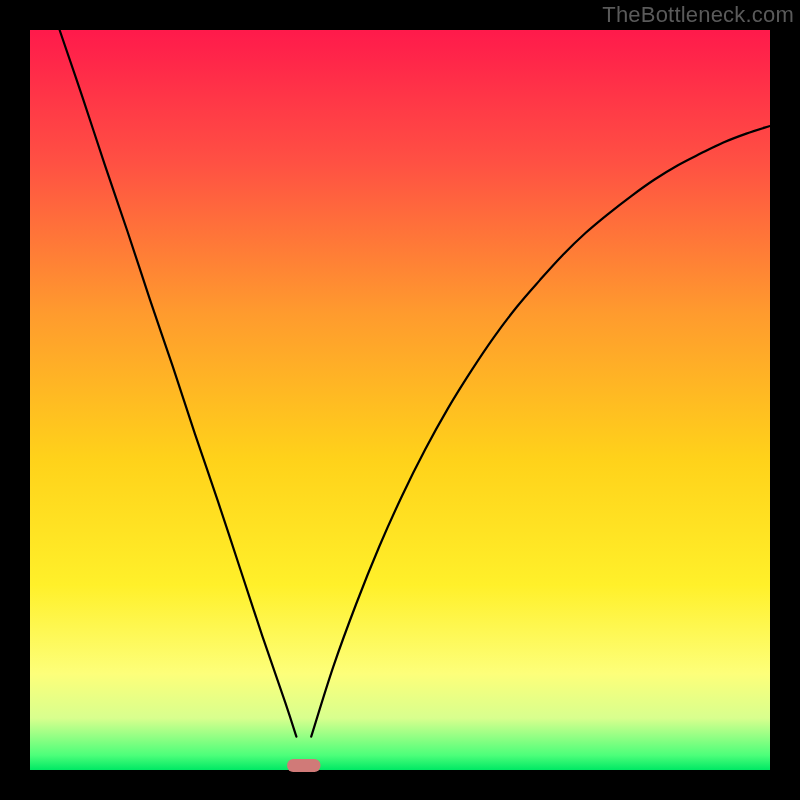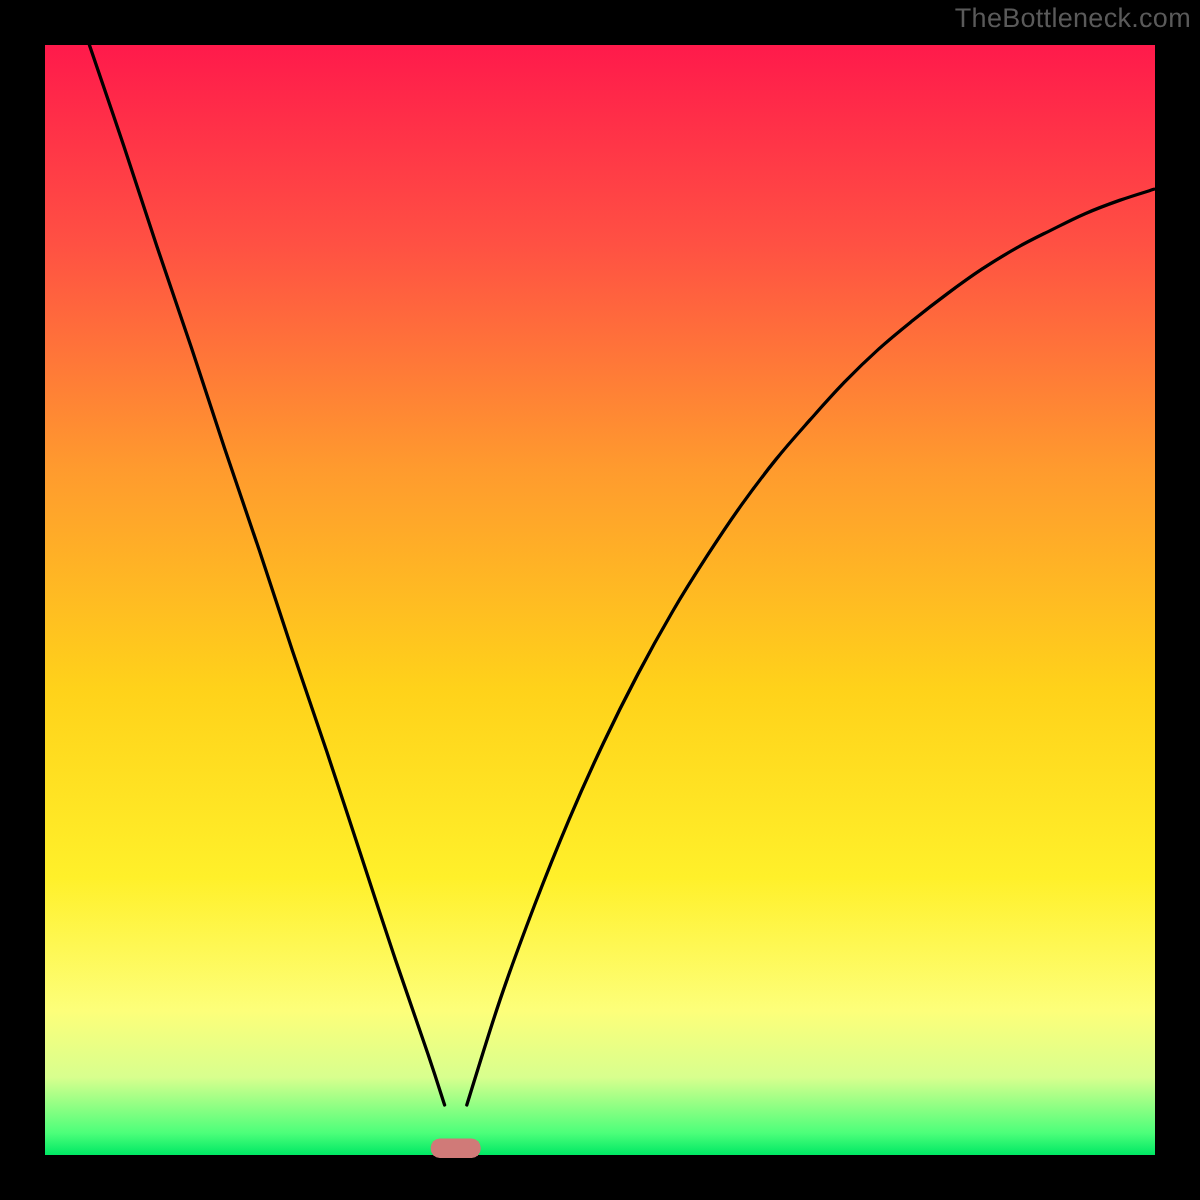--- a/index.html
+++ b/index.html
@@ -16,21 +16,21 @@
     height: 800px;
   }
   svg {
     display: block;
   }
   .attribution {
     position: absolute;
     top: 2px;
     right: 6px;
     font-family: Arial, Helvetica, sans-serif;
-    font-size: 18px;
+    font-size: 22px;
     color: #5a5a5a;
     letter-spacing: 0.2px;
     font-weight: 500;
   }
 </style>
 </head>
 <body>
 
 <div class="chart-container">
   <svg id="chart-svg" width="800" height="800" viewBox="0 0 800 800">

